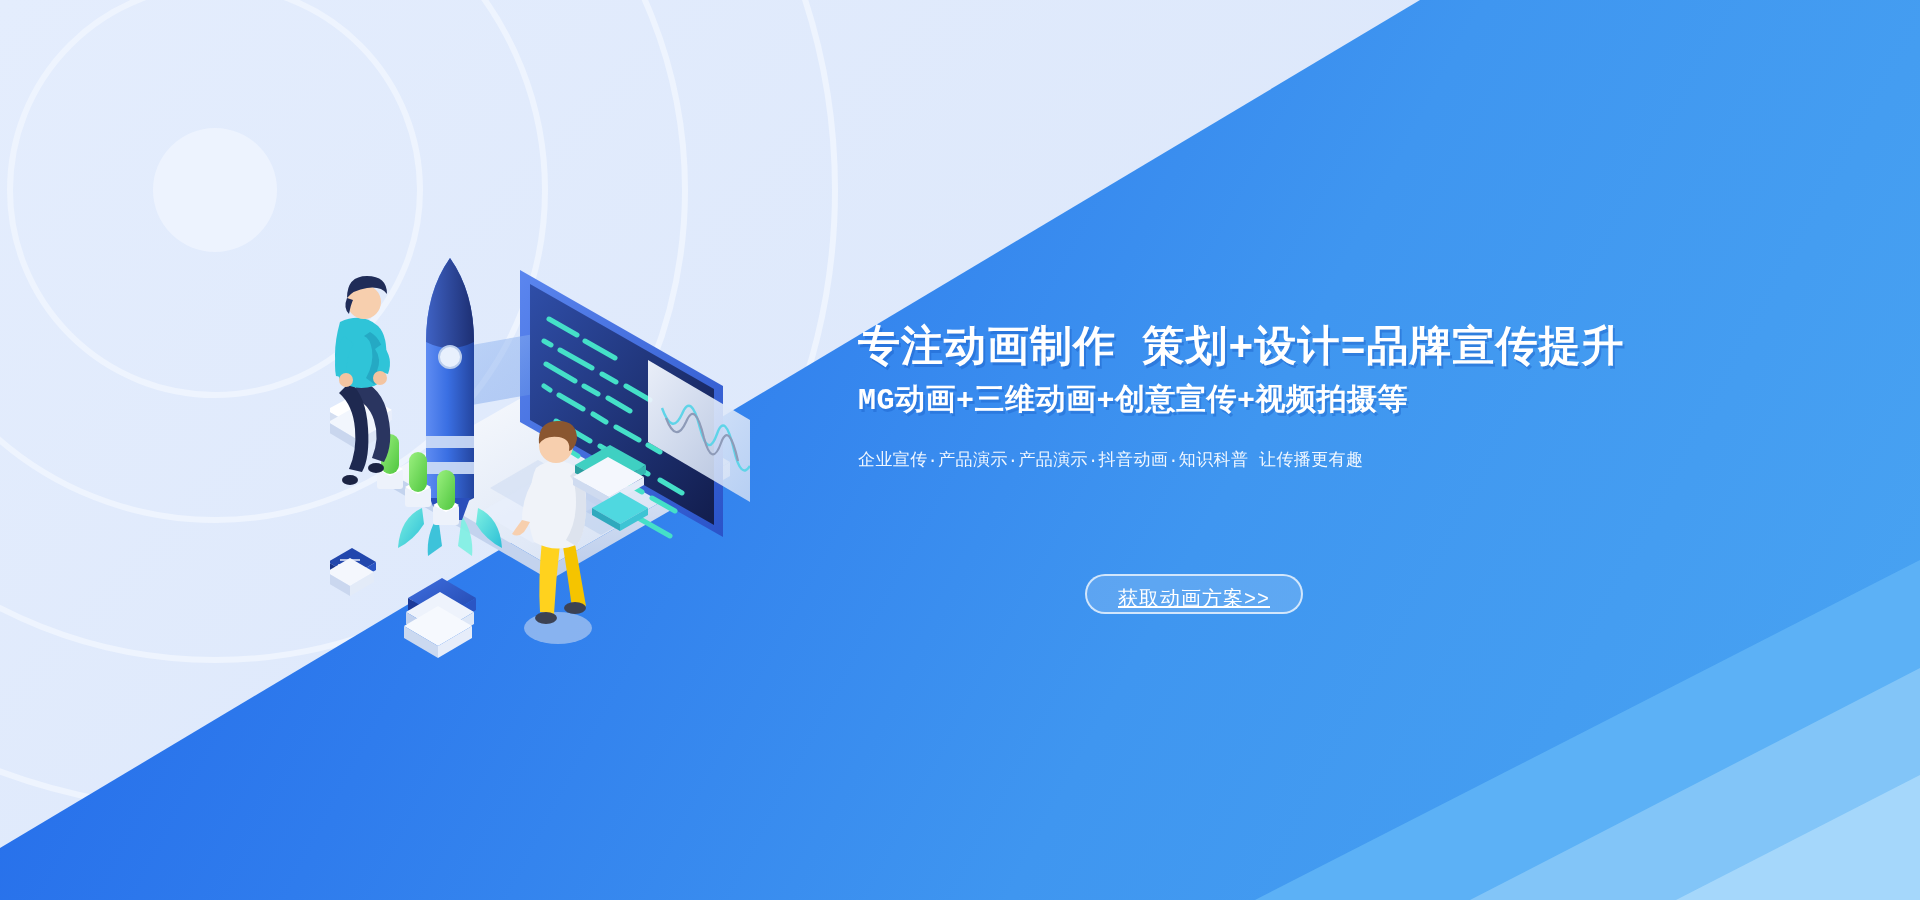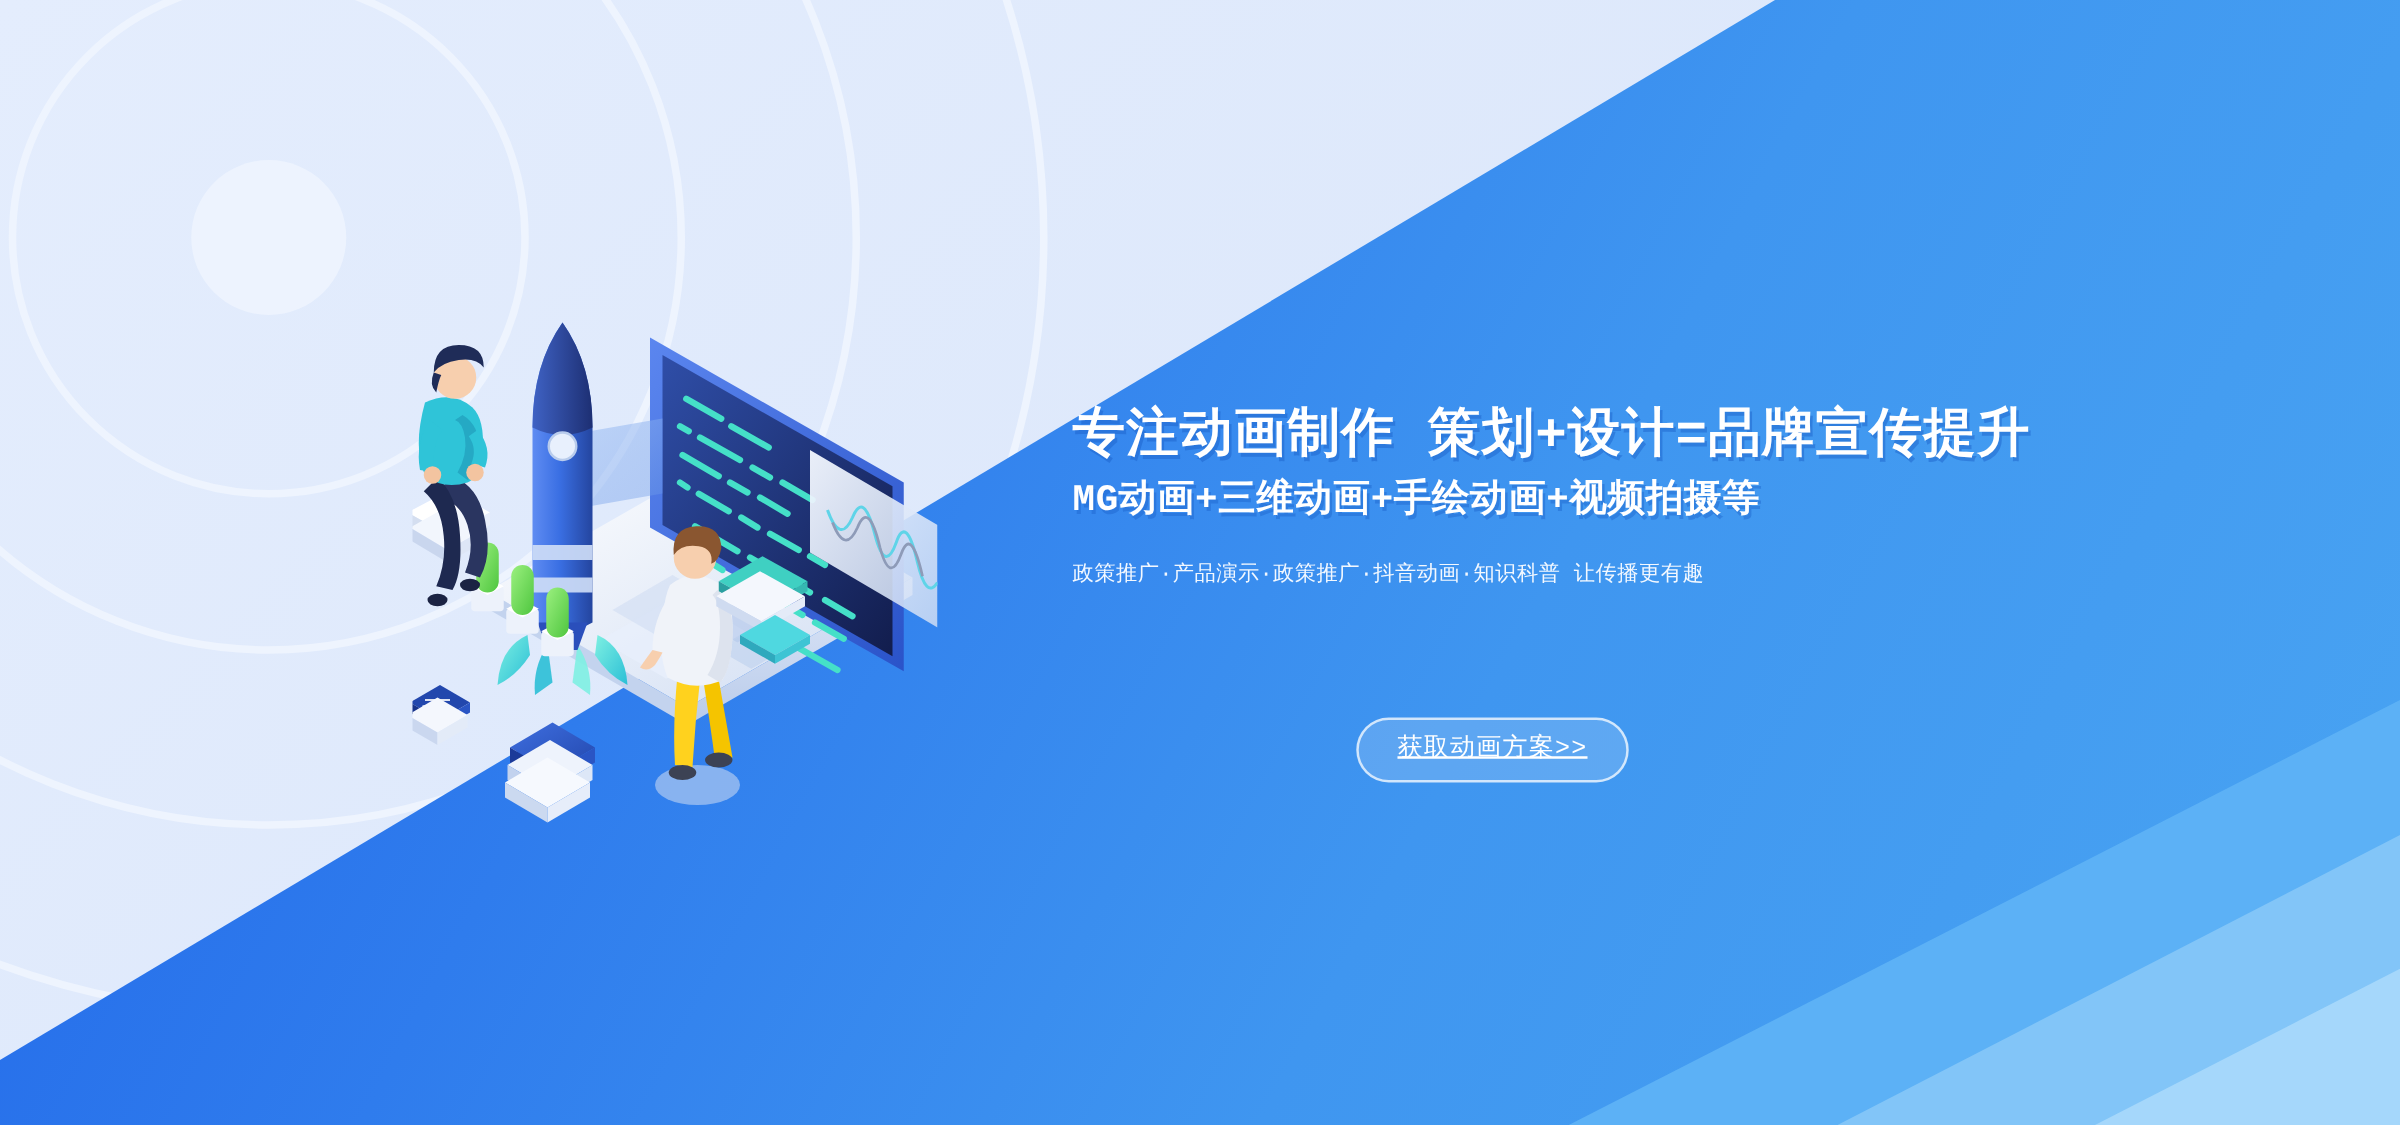--- a/index.html
+++ b/index.html
@@ -81,21 +81,21 @@
   }
   .cta-wrap {
     position: absolute;
     left: 1085px;
     top: 574px;
   }
   .cta {
     display: inline-block;
     box-sizing: border-box;
     width: 218px;
-    height: 52px;
+    height: 40px;
     line-height: 48px;
     text-align: center;
     border: 2px solid rgba(255,255,255,.72);
     border-radius: 26px;
     background: rgba(255,255,255,.16);
     color: #ffffff;
     font-size: 20px;
     letter-spacing: 1px;
     cursor: pointer;
     user-select: none;
@@ -344,23 +344,23 @@
         <line x1="8" y1="325" x2="28" y2="325"></line>
       </g>
       <polygon points="-4,332 20,318 44,332 20,346" fill="#f4f7fd"></polygon>
       <polygon points="-4,332 -4,342 20,356 20,346" fill="#cad7ef"></polygon>
       <polygon points="20,346 20,356 44,342 44,332" fill="#e3ebf8"></polygon>
     </g>
   </svg>
 
   <div class="copy">
     <div class="headline">专注动画制作 策划+设计=品牌宣传提升</div>
-    <div class="subhead">MG动画+三维动画+手绘动画+视频拍摄等</div>
+    <div class="subhead">MG动画+三维动画+创意宣传+视频拍摄等</div>
     <div class="desc">
-      <div>政策推广·产品演示·政策推广·抖音动画·知识科普 让传播更有趣</div>
+      <div>企业宣传·产品演示·产品演示·抖音动画·知识科普 让传播更有趣</div>
     </div>
   </div>
 
   <div class="cta-wrap">
     <a class="cta" href="#">获取动画方案&gt;&gt;</a>
   </div>
 
 </div>
 
 </body></html>

